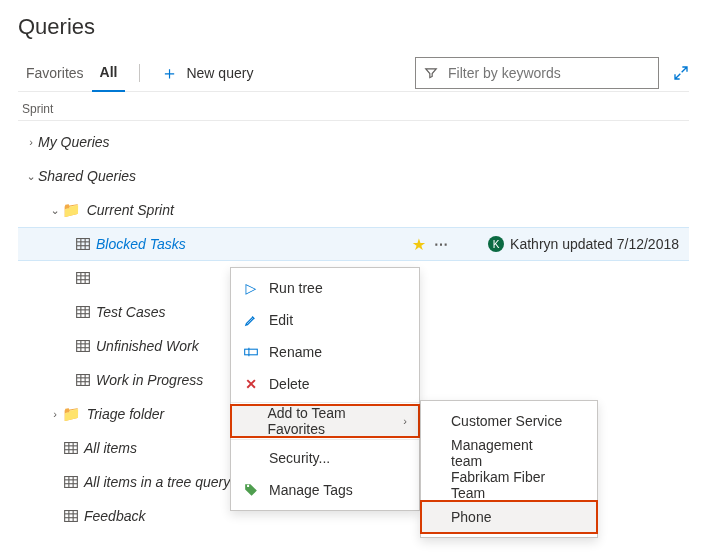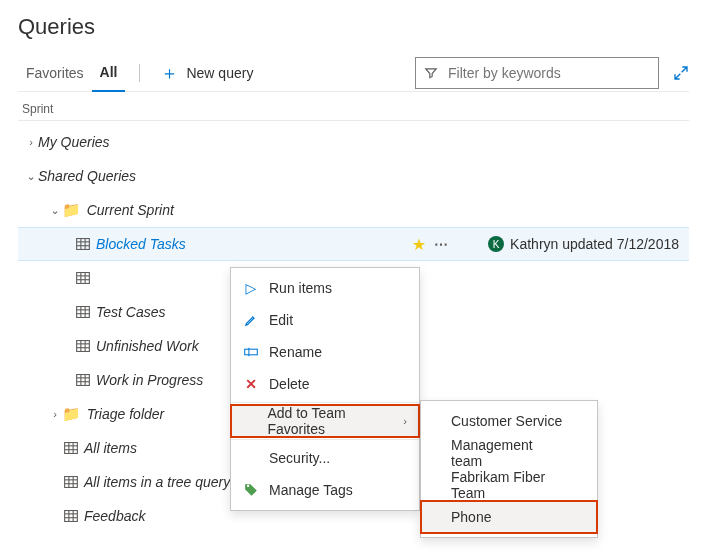--- a/index.html
+++ b/index.html
@@ -335,21 +335,21 @@
         </svg>
     </span>
     <span class="lbl">Feedback</span>
   </div>
 
 </div>
 
 <div class="context-menu">
   <div class="menu-item">
     <span class="mi-icon icon-run">▷</span>
-    <span>Run items</span>
+    <span>Run tree</span>
   </div>
   <div class="menu-item">
     <span class="mi-icon icon-edit">
       <svg width="14" height="14" viewBox="0 0 24 24" fill="none" stroke="#0078d4" stroke-width="2">
           <path d="M3 21l3-1 11-11-2-2L4 18l-1 3zM14 6l4 4"></path>
         </svg>
     </span>
     <span>Edit</span>
   </div>
   <div class="menu-item">

